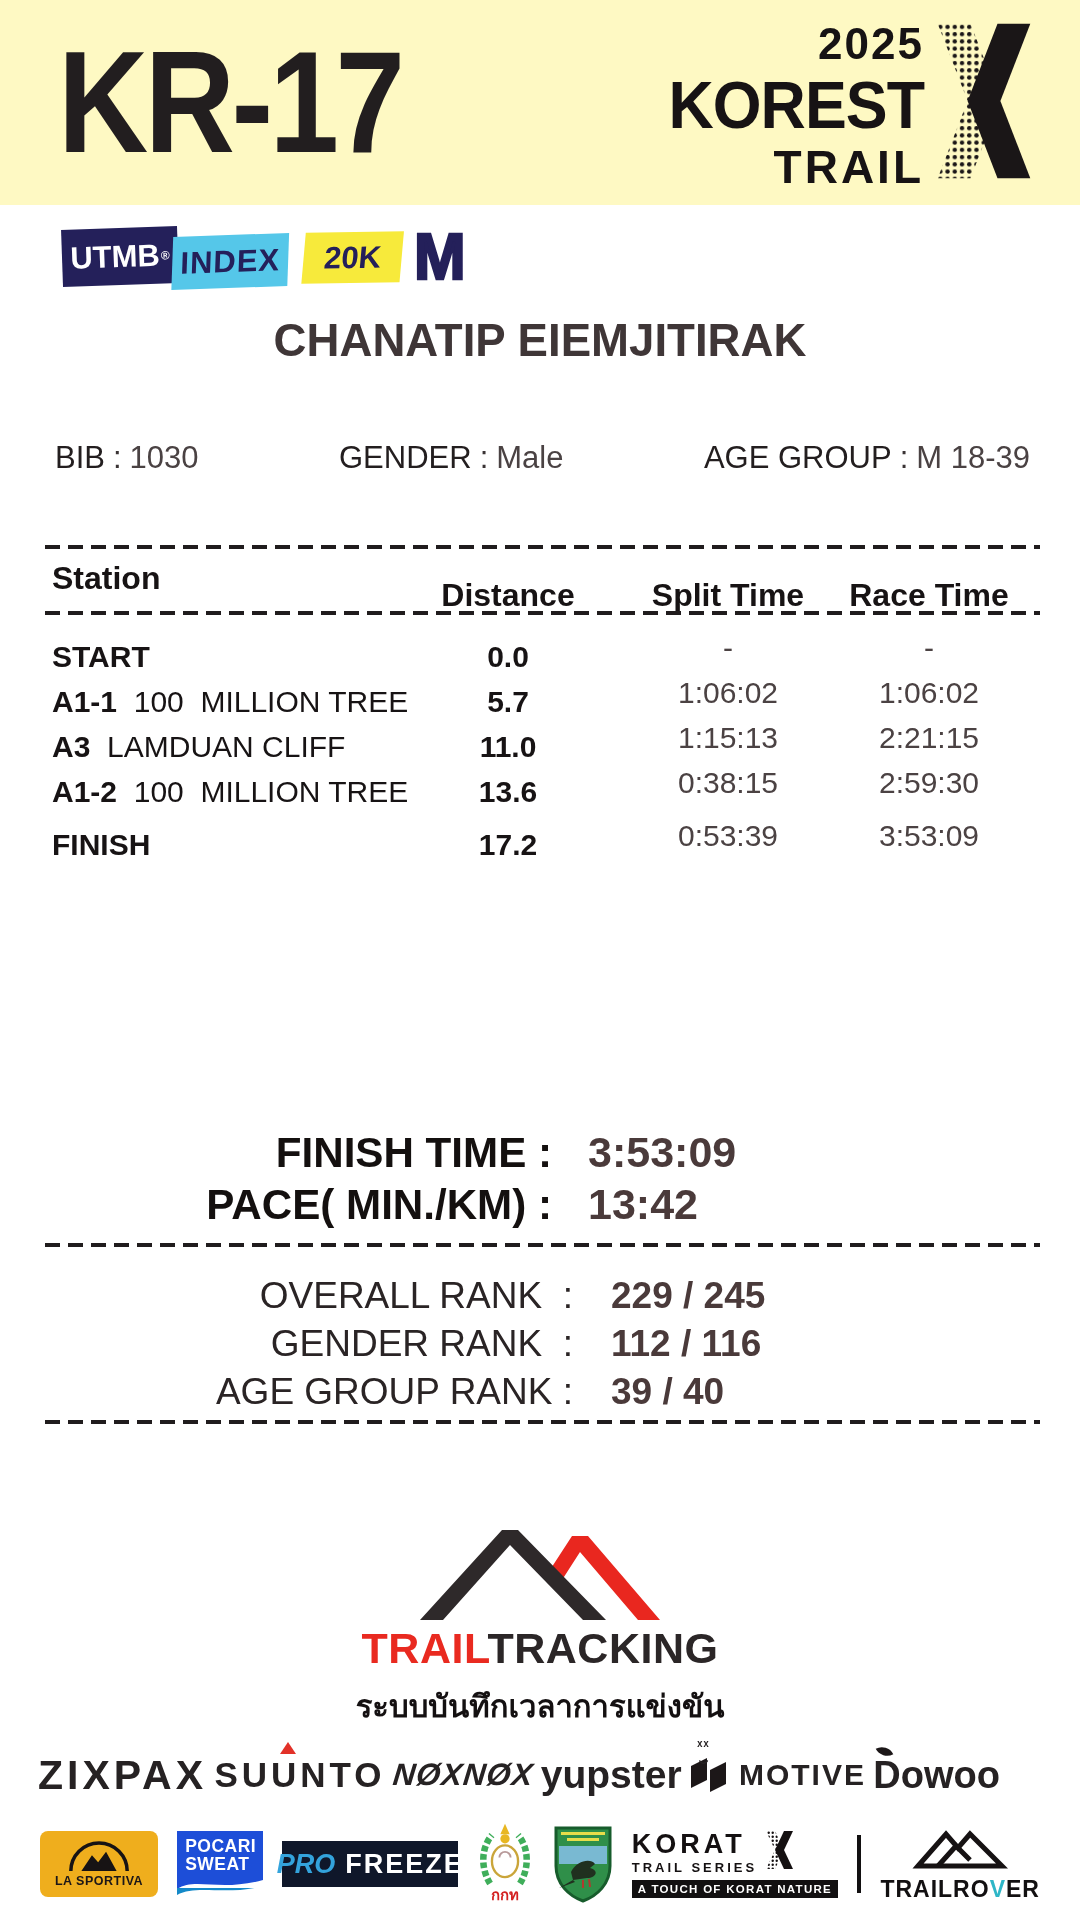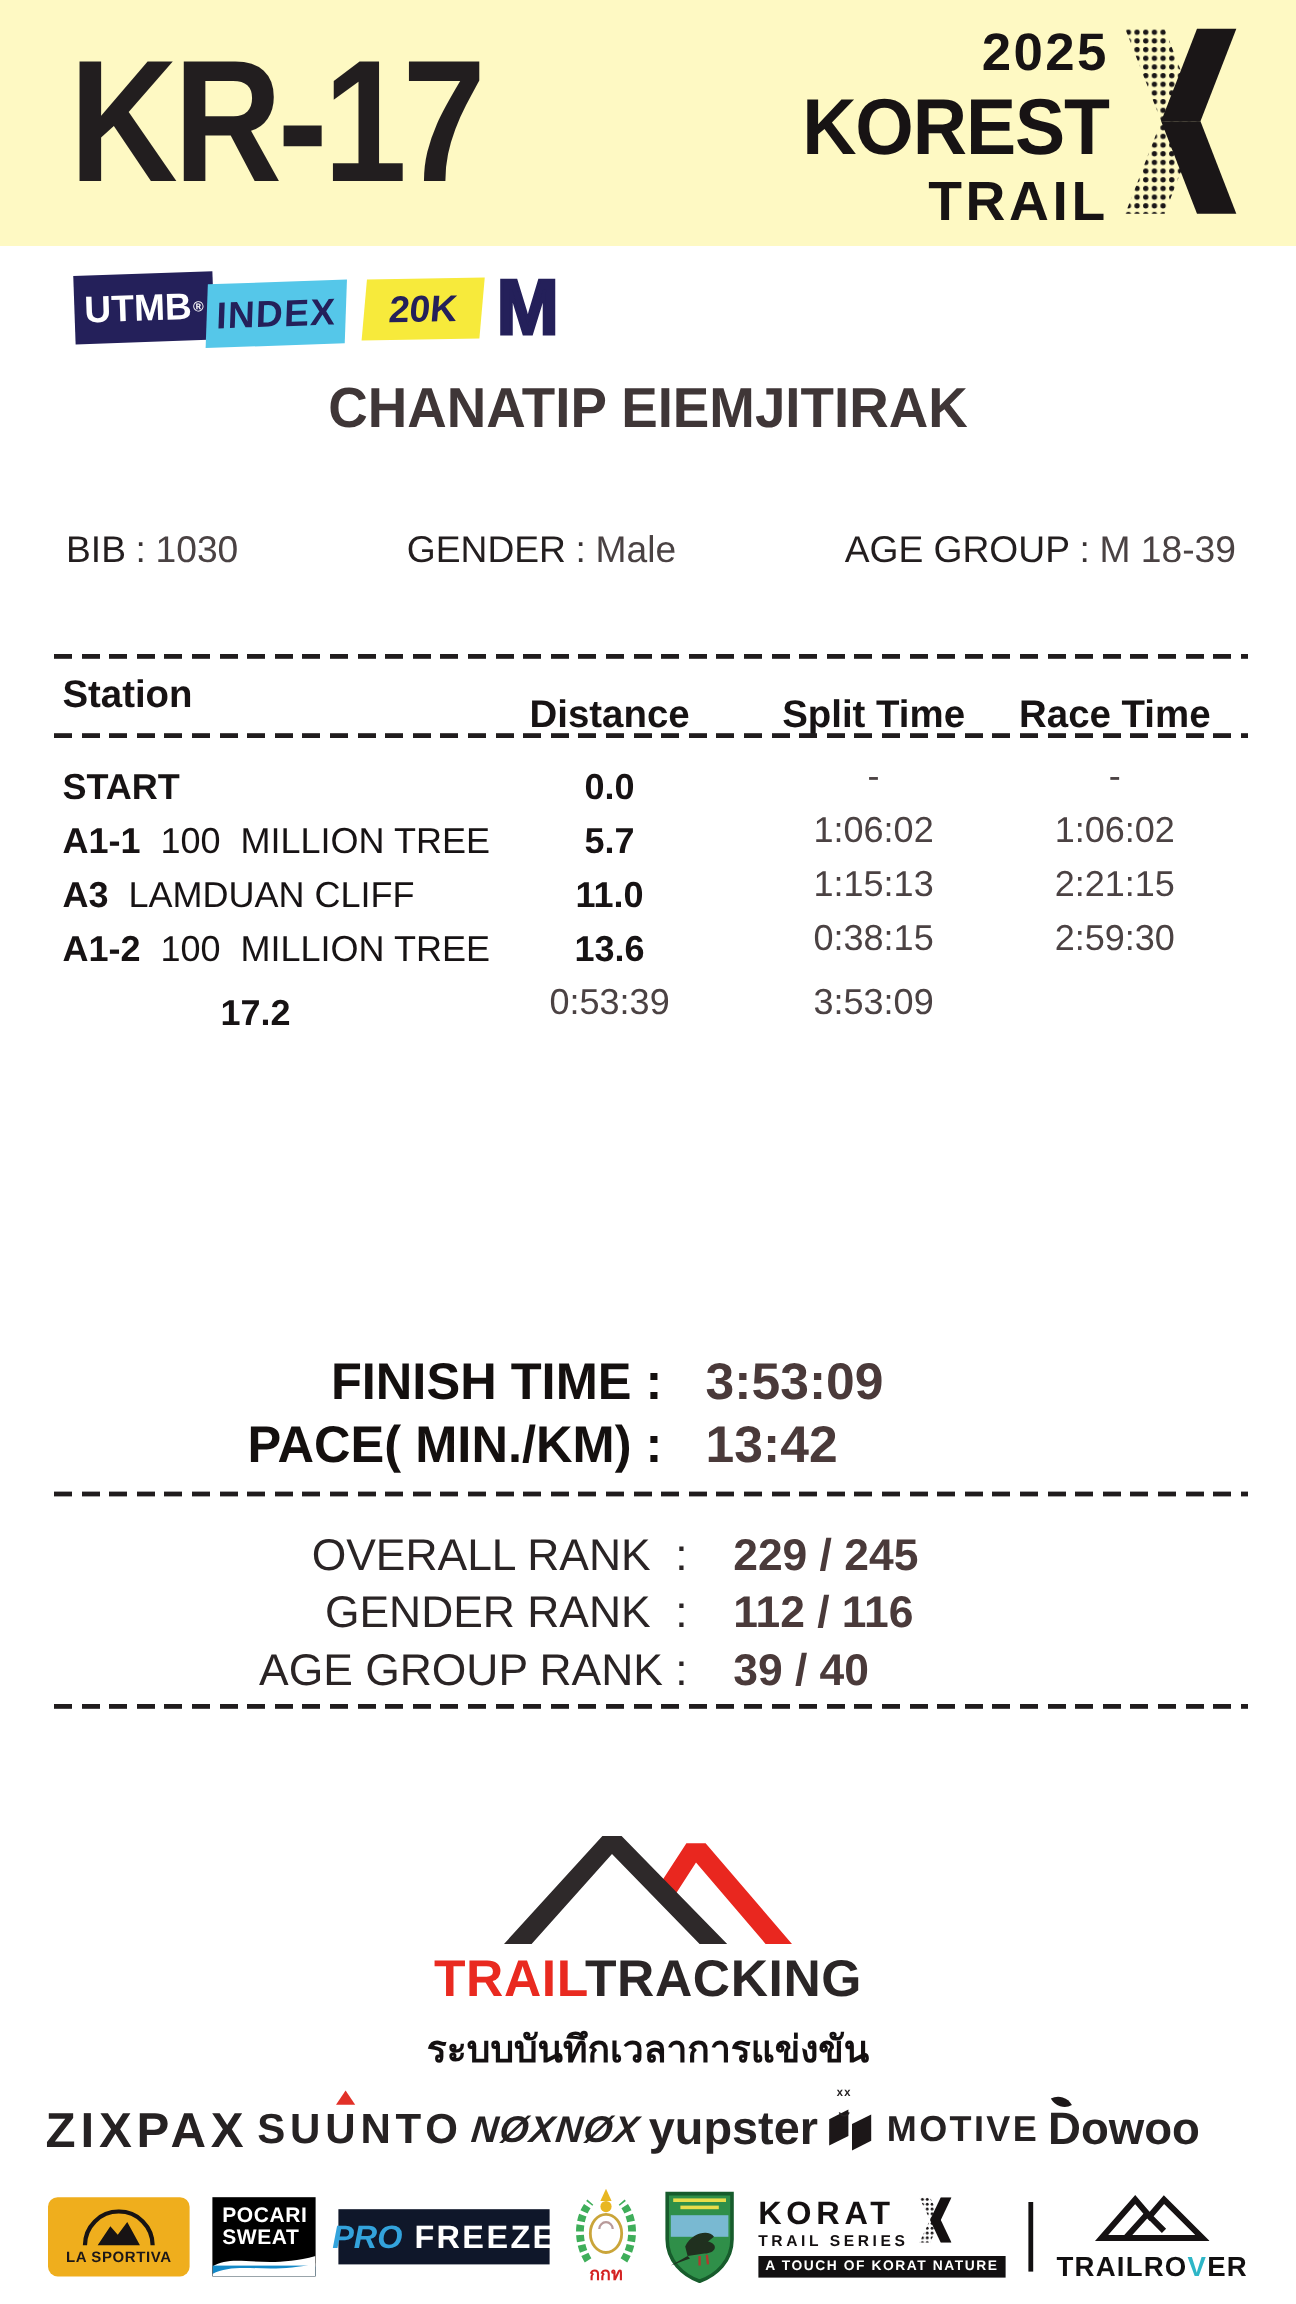--- a/index.html
+++ b/index.html
@@ -83,21 +83,21 @@
   .motive-text { font-size:30px; font-weight:700; letter-spacing:2px; }
   .dowoo { position:relative; font-size:38px; font-weight:700; }
   .dowoo .leaf { position:absolute; top:-9px; left:5px; width:13px; height:13px;
     background:#1c1718; border-radius:0 100% 0 100%; transform:rotate(-28deg); }
   
   .row2 { position:absolute; top:1818px; left:40px; width:1000px; height:92px;
     display:flex; justify-content:space-between; align-items:center; }
   .lasportiva { width:118px; height:66px; background:#efae1d; border-radius:8px;
     display:flex; flex-direction:column; align-items:center; justify-content:center; }
   .lasportiva .lst { font-size:12.5px; font-weight:700; letter-spacing:.5px; color:#1c1718; margin-top:1px; }
-  .pocari { width:86px; height:66px; background:#000000; position:relative; overflow:hidden;
+  .pocari { width:86px; height:66px; background:#1d4ed8; position:relative; overflow:hidden;
     color:#fff; font-weight:700; font-size:17.5px; letter-spacing:.5px; line-height:1.02; text-align:left; padding:7px 0 0 8px; }
   .pocari svg { position:absolute; left:0; bottom:0; }
   .profreeze { width:176px; height:46px; background:#0f172a; display:flex; align-items:center; justify-content:center; gap:10px; font-size:27px; font-weight:700; }
   .profreeze .pro { color:#33a3dc; font-style:italic; }
   .profreeze .freeze { color:#fff; letter-spacing:2px; }
   .sat, .shield { display:block; }
   .korat { text-align:left; }
   .korat-top { display:flex; align-items:flex-start; gap:6px; }
   .korat-word { font-size:27px; font-weight:700; letter-spacing:4px; color:#141011; line-height:1; }
   .korat-series { font-size:13px; font-weight:700; letter-spacing:3px; color:#141011; margin-top:2px; }
@@ -186,20 +186,21 @@
       <span class="tm">1:15:13</span>
       <span class="tm">2:21:15</span>
     </div>
     <div class="trow">
       <span class="st"><span class="code">A1-2</span><span class="nm">  100  MILLION TREE</span></span>
       <span class="dist">13.6</span>
       <span class="tm">0:38:15</span>
       <span class="tm">2:59:30</span>
     </div>
     <div class="trow finish">
+      <span class="st"><span class="code">FINISH</span><span class="nm"></span></span>
       <span class="dist">17.2</span>
       <span class="tm">0:53:39</span>
       <span class="tm">3:53:09</span>
     </div>
   </div>
 
   <div class="summary">
     <div class="sumrow">
       <span class="sumlabel">FINISH TIME :</span>
       <span class="sumvalue">3:53:09</span>

